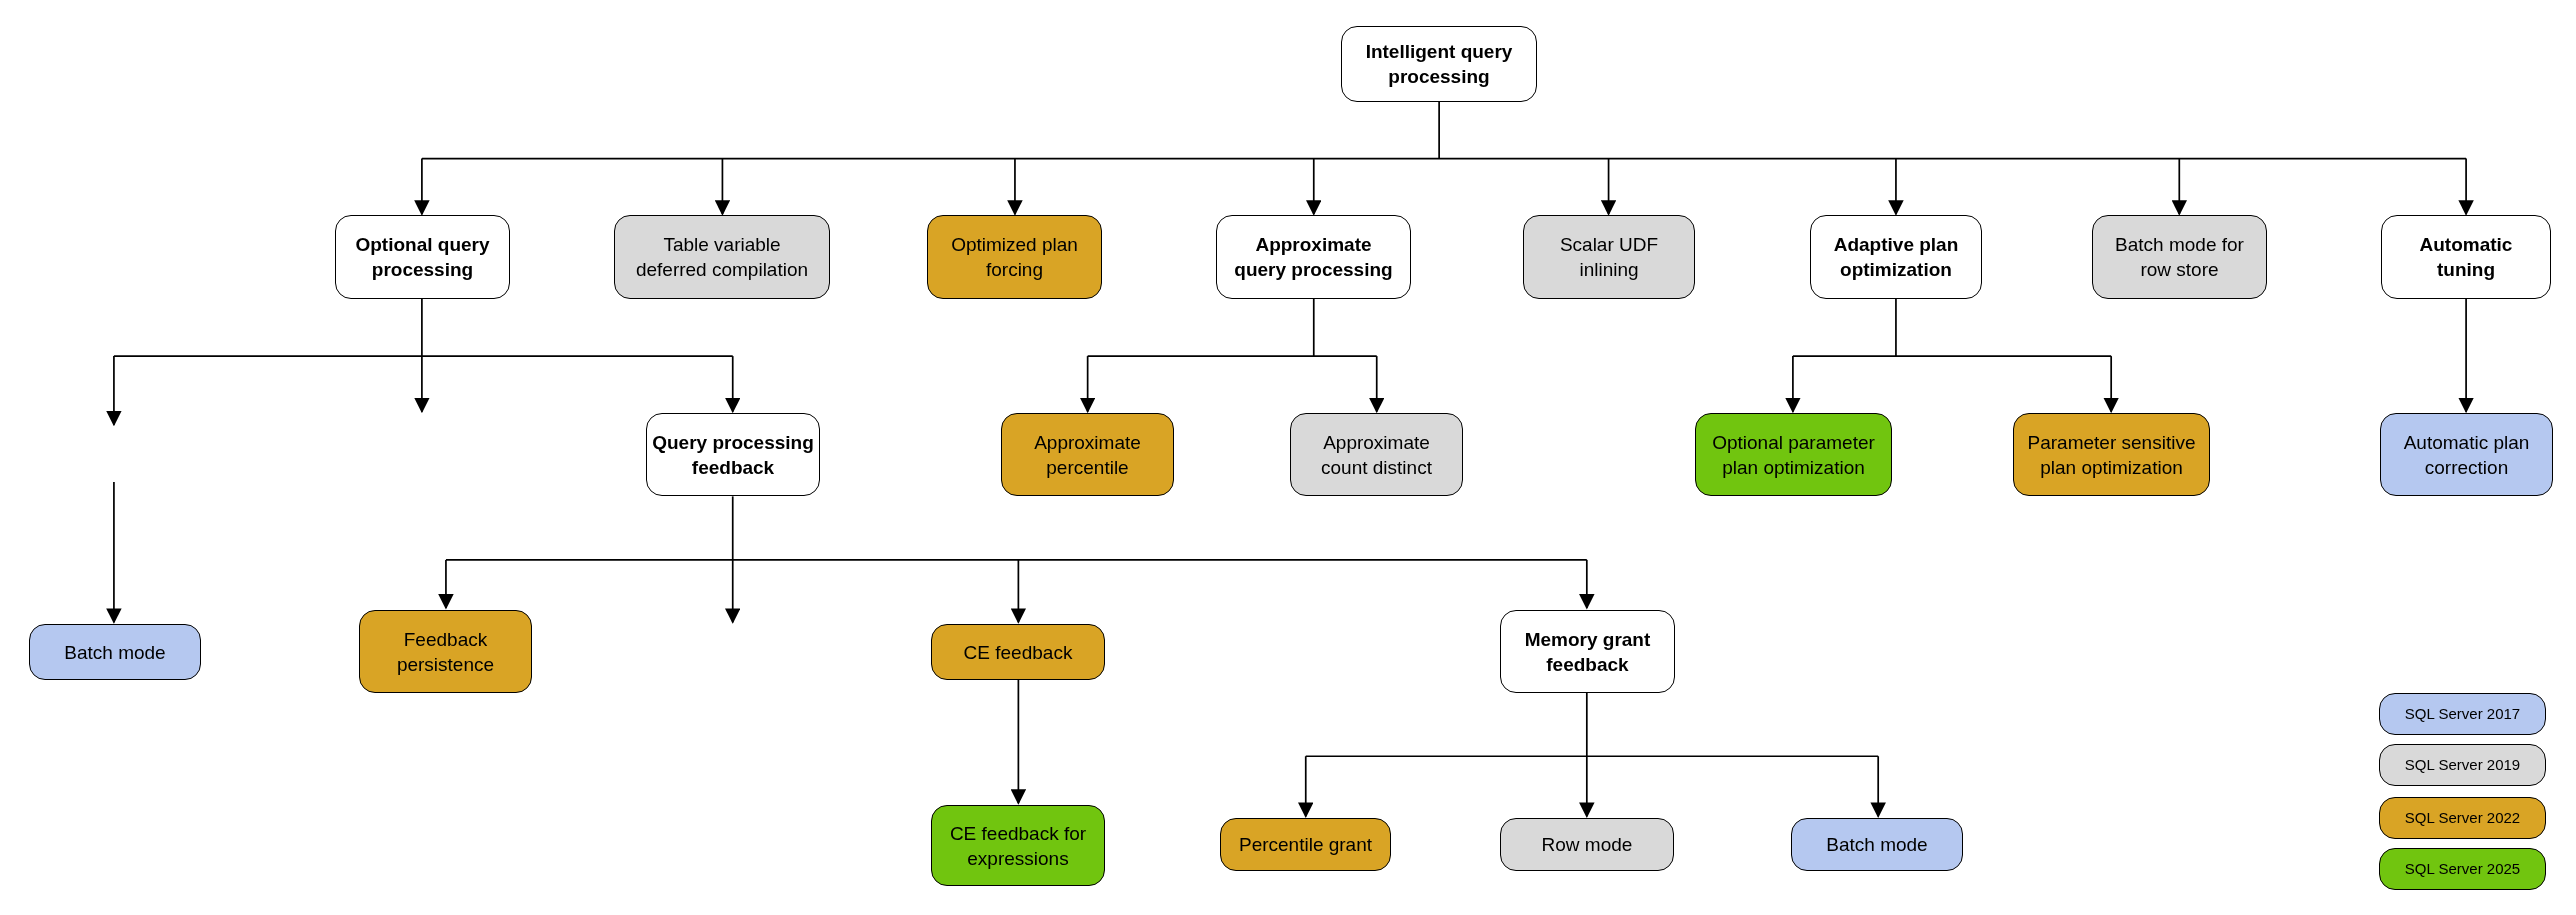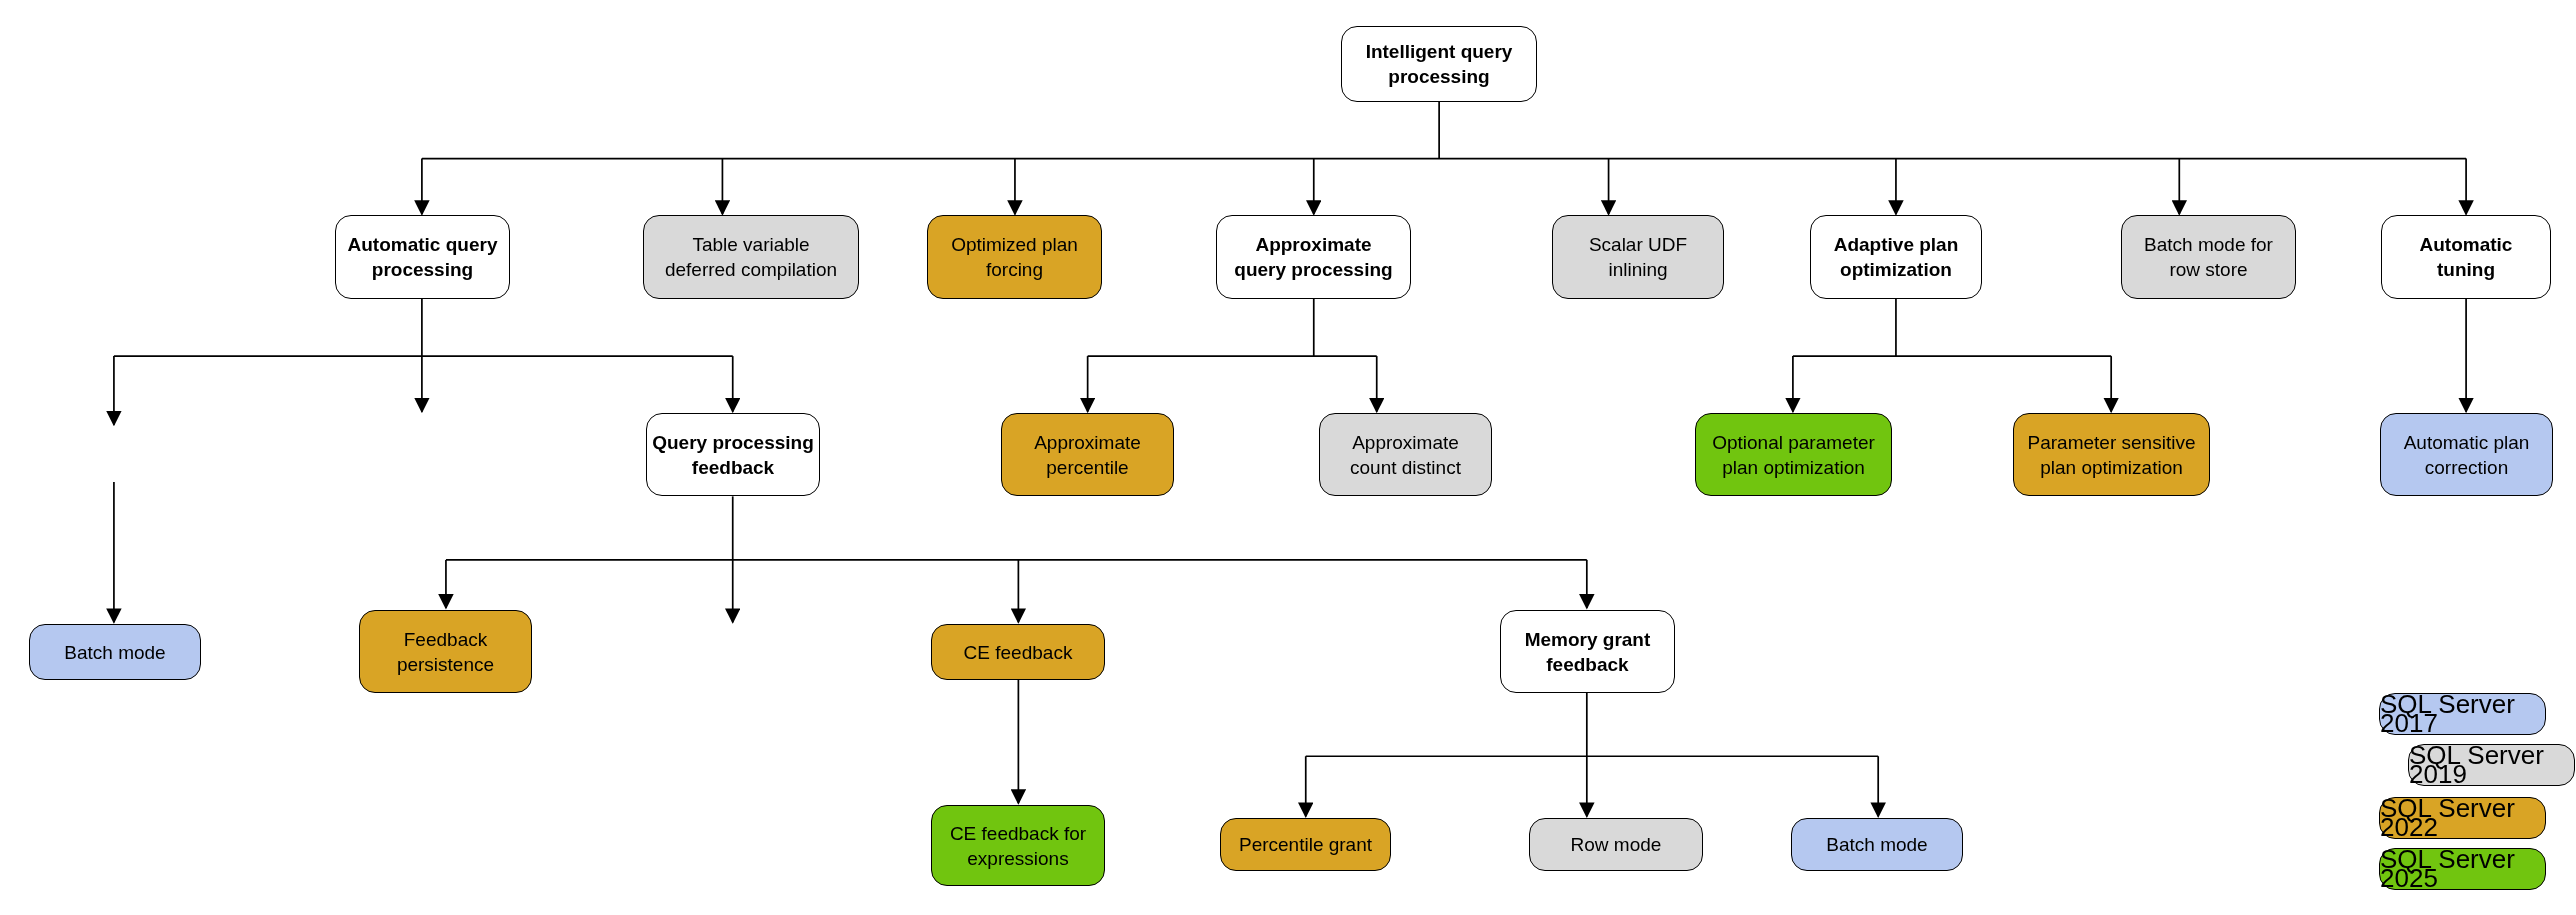--- a/index.html
+++ b/index.html
@@ -22,35 +22,35 @@
     justify-content:center;
     text-align:center;
     white-space:pre-line;
     font-size:19px;
     line-height:25px;
     padding:0 3.4px;
     background:#fff;
   }
   .v-category{background:var(--c-category);font-weight:bold;}
   .v-2017{background:var(--c-2017);}
-  .v-2019{background:var(--c-2019);margin-left:29px;}
+  .v-2019{background:var(--c-2019);}
   .v-2022{background:var(--c-2022);}
   .v-2025{background:var(--c-2025);}
   .legend-pill{
     position:absolute;
     box-sizing:border-box;
     left:2379px;
     width:167px;
     height:42px;
     border:1.7px solid #000;
     border-radius:16px;
     display:flex;
     align-items:center;
     justify-content:center;
-    font-size:26px;
+    font-size:15px;
     line-height:19.5px;
   }
 </style>
 </head>
 <body>
 
 <div id="canvas">
 
   <svg id="edges" viewBox="0 0 4500 1600" xmlns="http://www.w3.org/2000/svg">
     <defs>
@@ -104,21 +104,21 @@
       <path d="M2281,1321 H3281"></path>
       <path d="M2281,1321 V1426" marker-end="url(#arrow)"></path>
       <path d="M2772,1321 V1426" marker-end="url(#arrow)"></path>
       <path d="M3281,1321 V1426" marker-end="url(#arrow)"></path>
     </g>
   </svg>
 
   <div class="node v-category" style="left:1341px;top:26px;width:196px;height:76px">Intelligent query
 processing</div>
 
-  <div class="node v-category" style="left:335px;top:215px;width:175px;height:84px">Automatic query
+  <div class="node v-category" style="left:335px;top:215px;width:175px;height:84px">Optional query
 processing</div>
   <div class="node v-2019" style="left:614px;top:215px;width:216px;height:84px">Table variable
 deferred compilation</div>
   <div class="node v-2022" style="left:927px;top:215px;width:175px;height:84px">Optimized plan
 forcing</div>
   <div class="node v-category" style="left:1216px;top:215px;width:195px;height:84px">Approximate
 query processing</div>
   <div class="node v-2019" style="left:1523px;top:215px;width:172px;height:84px">Scalar UDF
 inlining</div>
   <div class="node v-category" style="left:1810px;top:215px;width:172px;height:84px">Adaptive plan

